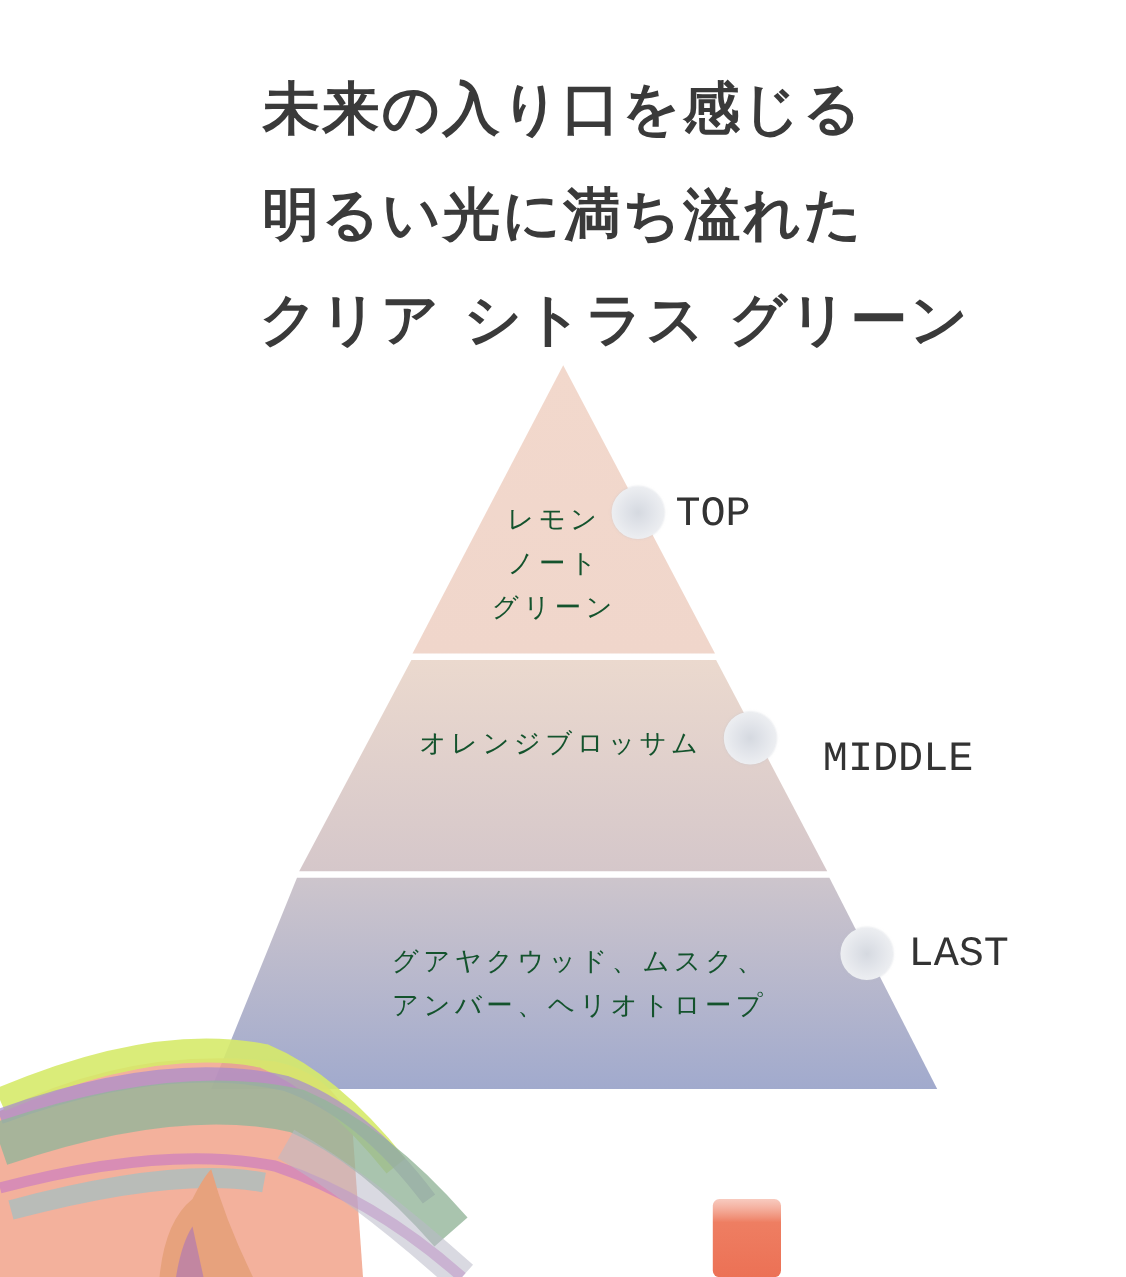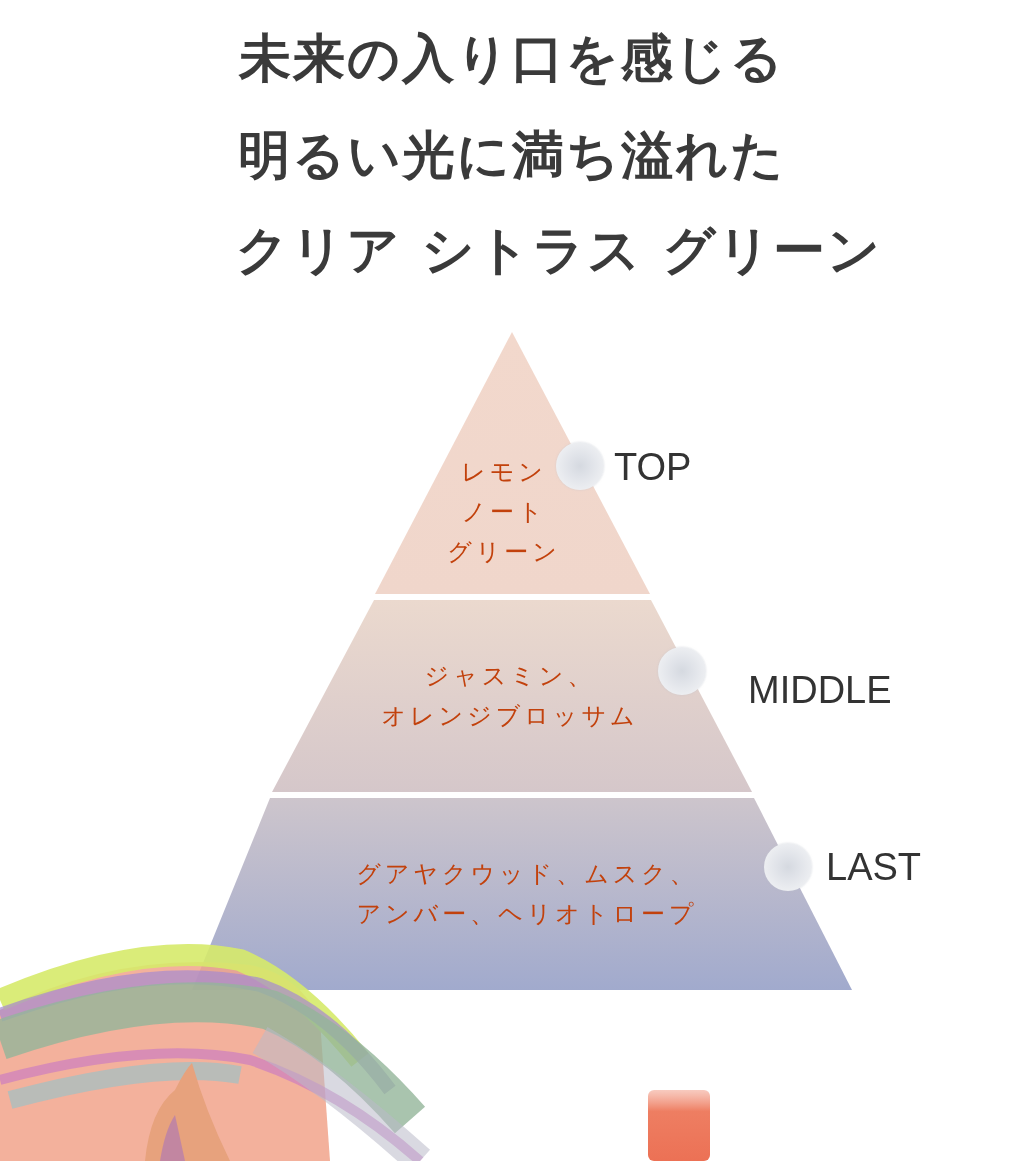--- a/index.html
+++ b/index.html
@@ -6,34 +6,34 @@
     body {
       width: 1024px; height: 1161px; position: relative; overflow: hidden;
       background: #ffffff;
       font-family: "DejaVu Serif", "Liberation Serif", serif;
       color: #3b3b3b;
     }
     .headline {
       position: absolute; left: 0; width: 1024px; text-align: center;
       font-family: "DejaVu Serif", "Liberation Serif", serif;
       font-weight: bold; font-size: 52px; color: #3a3a3a;
-      letter-spacing: 2px; line-height: 60px;
+      letter-spacing: 2px; line-height: 60px; margin-top: 41px;
     }
     #h1 { top: 28px; }
     #h2 { top: 125px; }
     #h3 { top: 220px; padding-left: 47px; }
     svg.pyramid { position: absolute; left: 0; top: 0; }
     .note-text {
       position: absolute; text-align: center;
       font-family: "DejaVu Sans", "Liberation Sans", sans-serif;
-      font-size: 24px; color: #c2410c; letter-spacing: 4px; line-height: 40px;
+      font-size: 24px; color: #14532d; letter-spacing: 4px; line-height: 40px;
     }
     .tier-label {
       position: absolute;
-      font-family: Liberation Sans, sans-serif;
+      font-family: Liberation Mono, monospace;
       font-size: 38px; color: #333333; letter-spacing: 0px;
     }
     .marker {
       position: absolute; width: 48px; height: 48px; border-radius: 50%;
       background: radial-gradient(circle at 50% 50%, #d5d9e0 0%, #dfe2e8 30%, #e9ebef 60%, #f5f6f7 100%);
       box-shadow: 0 0 2px rgba(190,195,205,0.6);
     }
     .art { position: absolute; left: 0; top: 0; }
   </style>
 </head>
@@ -88,21 +88,20 @@
 
 <div class="note-text" style="left:432px; top:452px; width:170px;">
   <div style="margin-left:-26px">レモン</div>
   <div style="margin-left:-26px">ノート</div>
   <div style="margin-left:-26px">グリーン</div>
 </div>
 <div class="marker" style="left:556px; top:442px;"></div>
 <div class="tier-label" style="left:614px; top:446px;">TOP</div>
 
 <div class="note-text" style="left:340px; top:656px; width:340px;">
-  <div>ジャスミン、</div>
   <div>オレンジブロッサム</div>
 </div>
 <div class="marker" style="left:658px; top:647px;"></div>
 <div class="tier-label" style="left:748px; top:651px;margin-top:18px;">MIDDLE</div>
 
 <div class="note-text" style="left:312px; top:854px; width:430px;">
   <div>グアヤクウッド、ムスク、</div>
   <div>アンバー、ヘリオトロープ</div>
 </div>
 <div class="marker" style="left:764px; top:843px;"></div>

